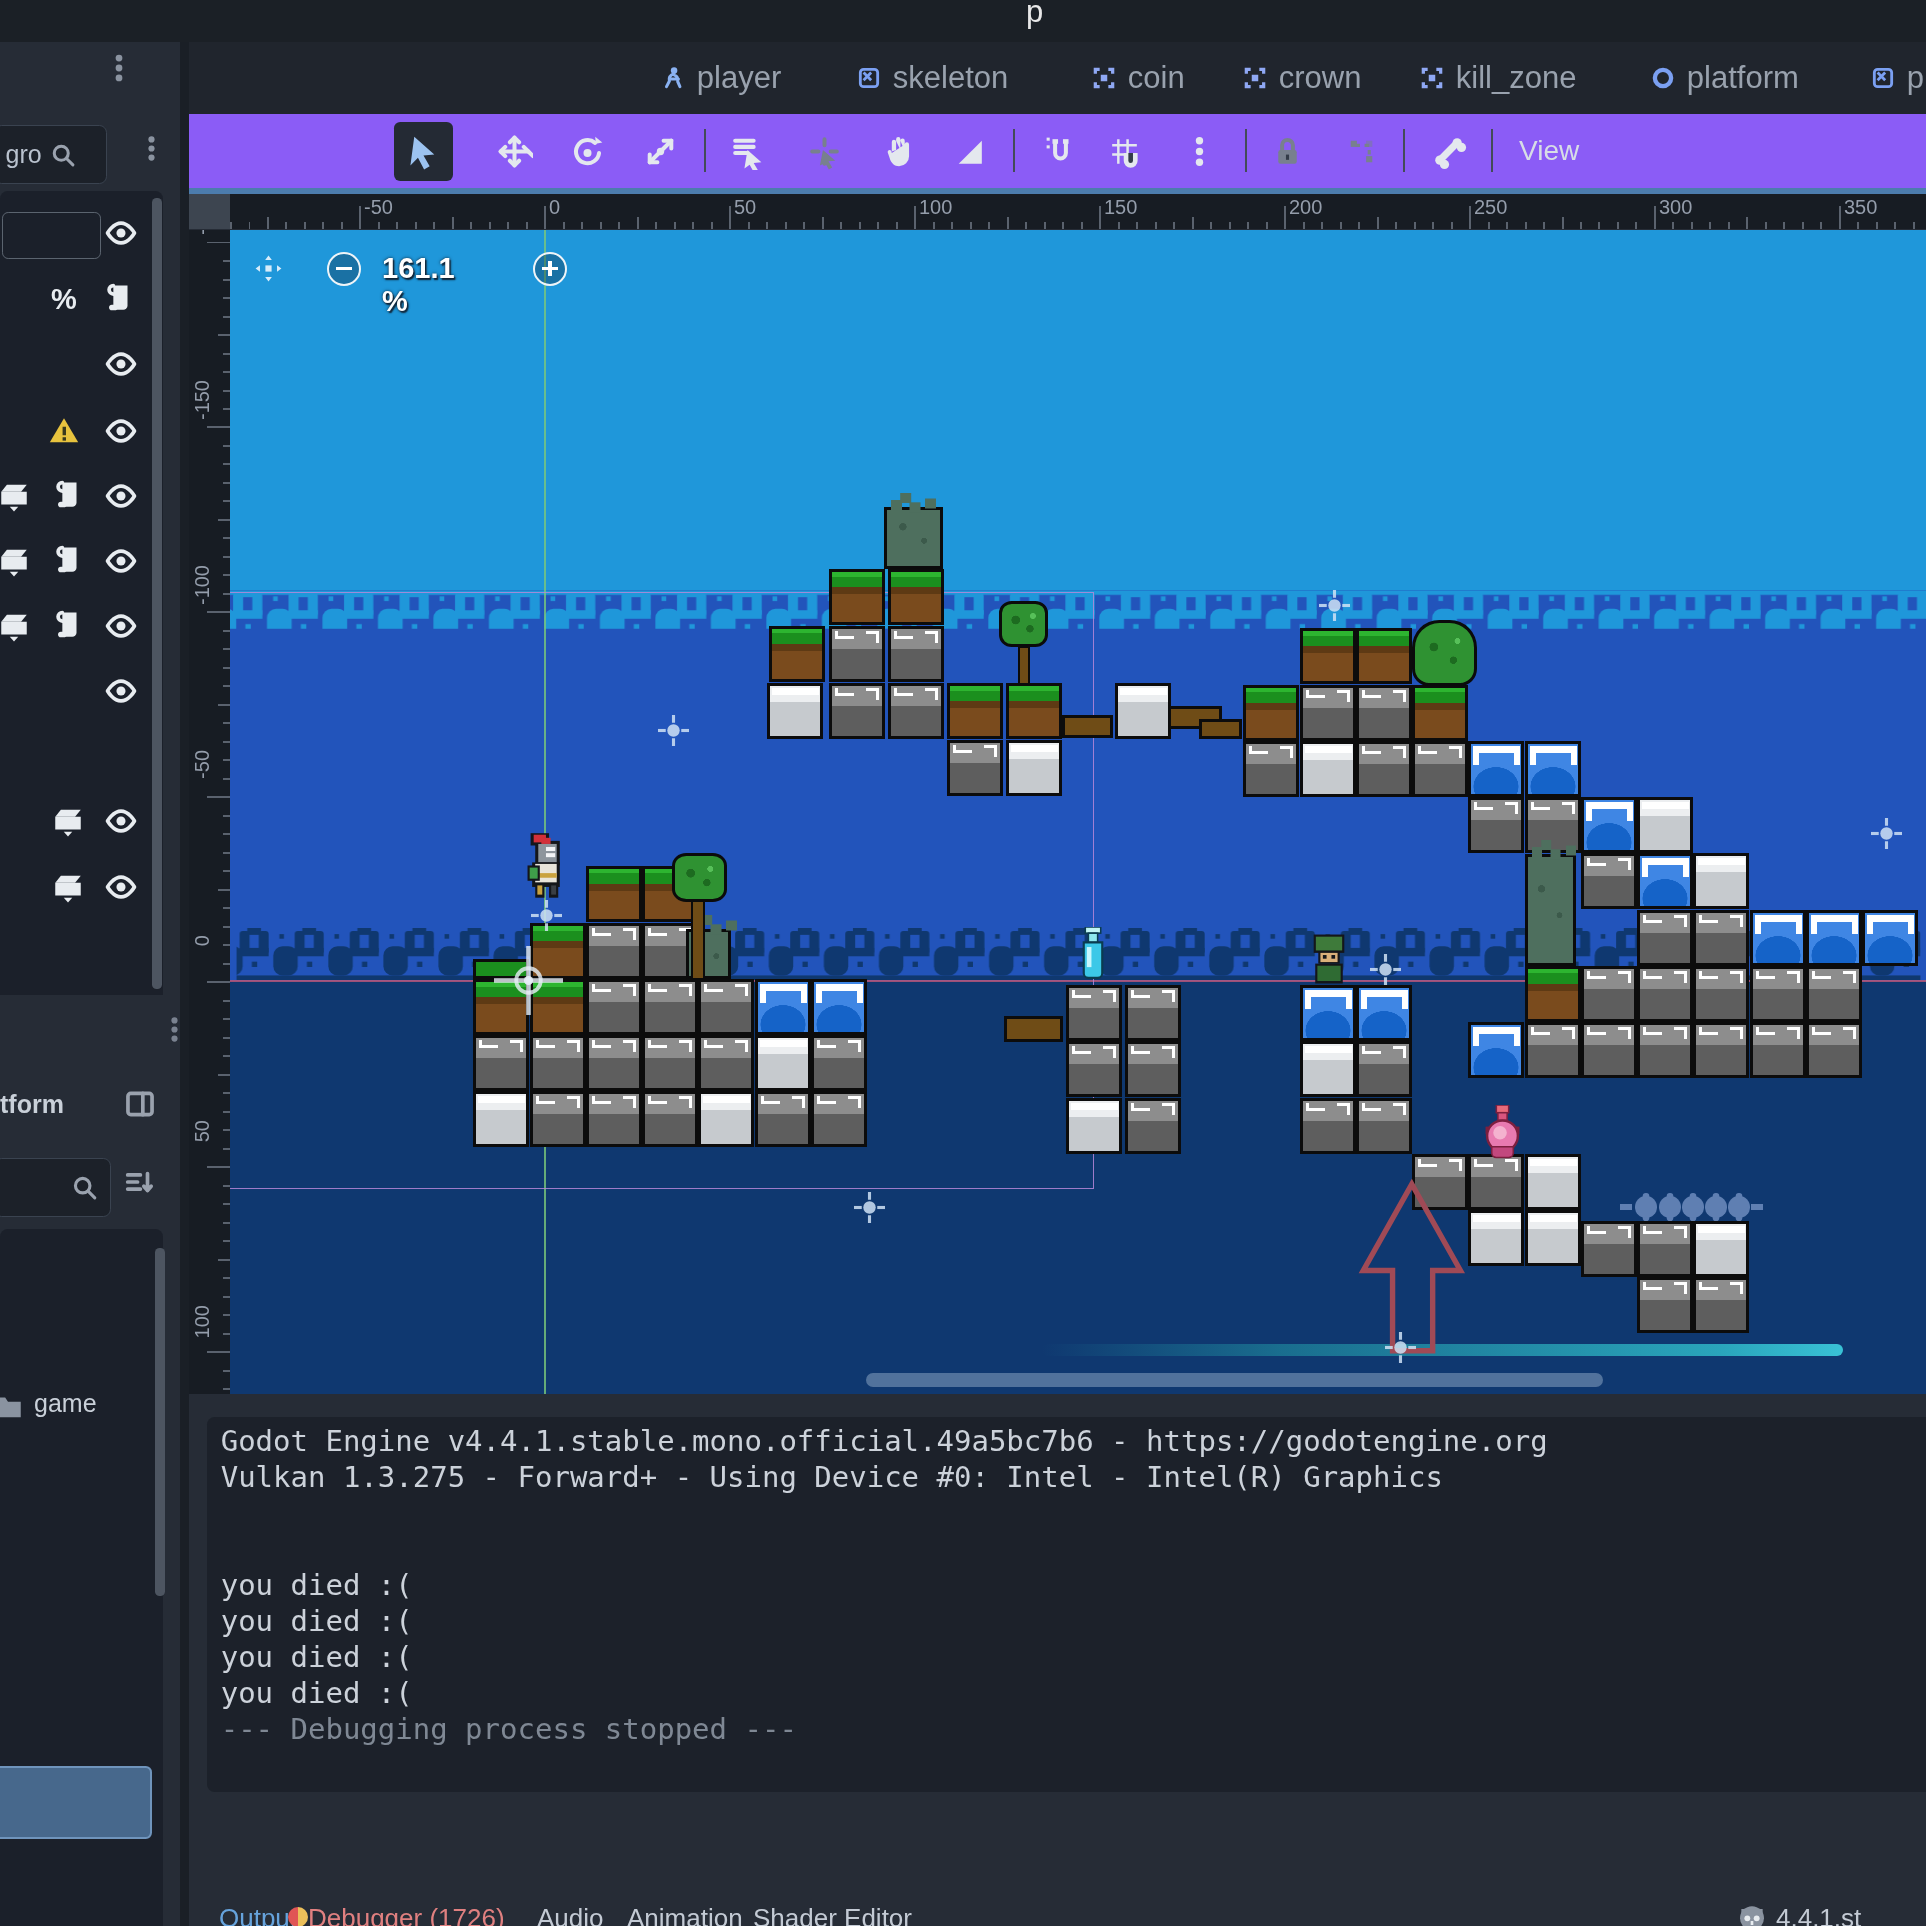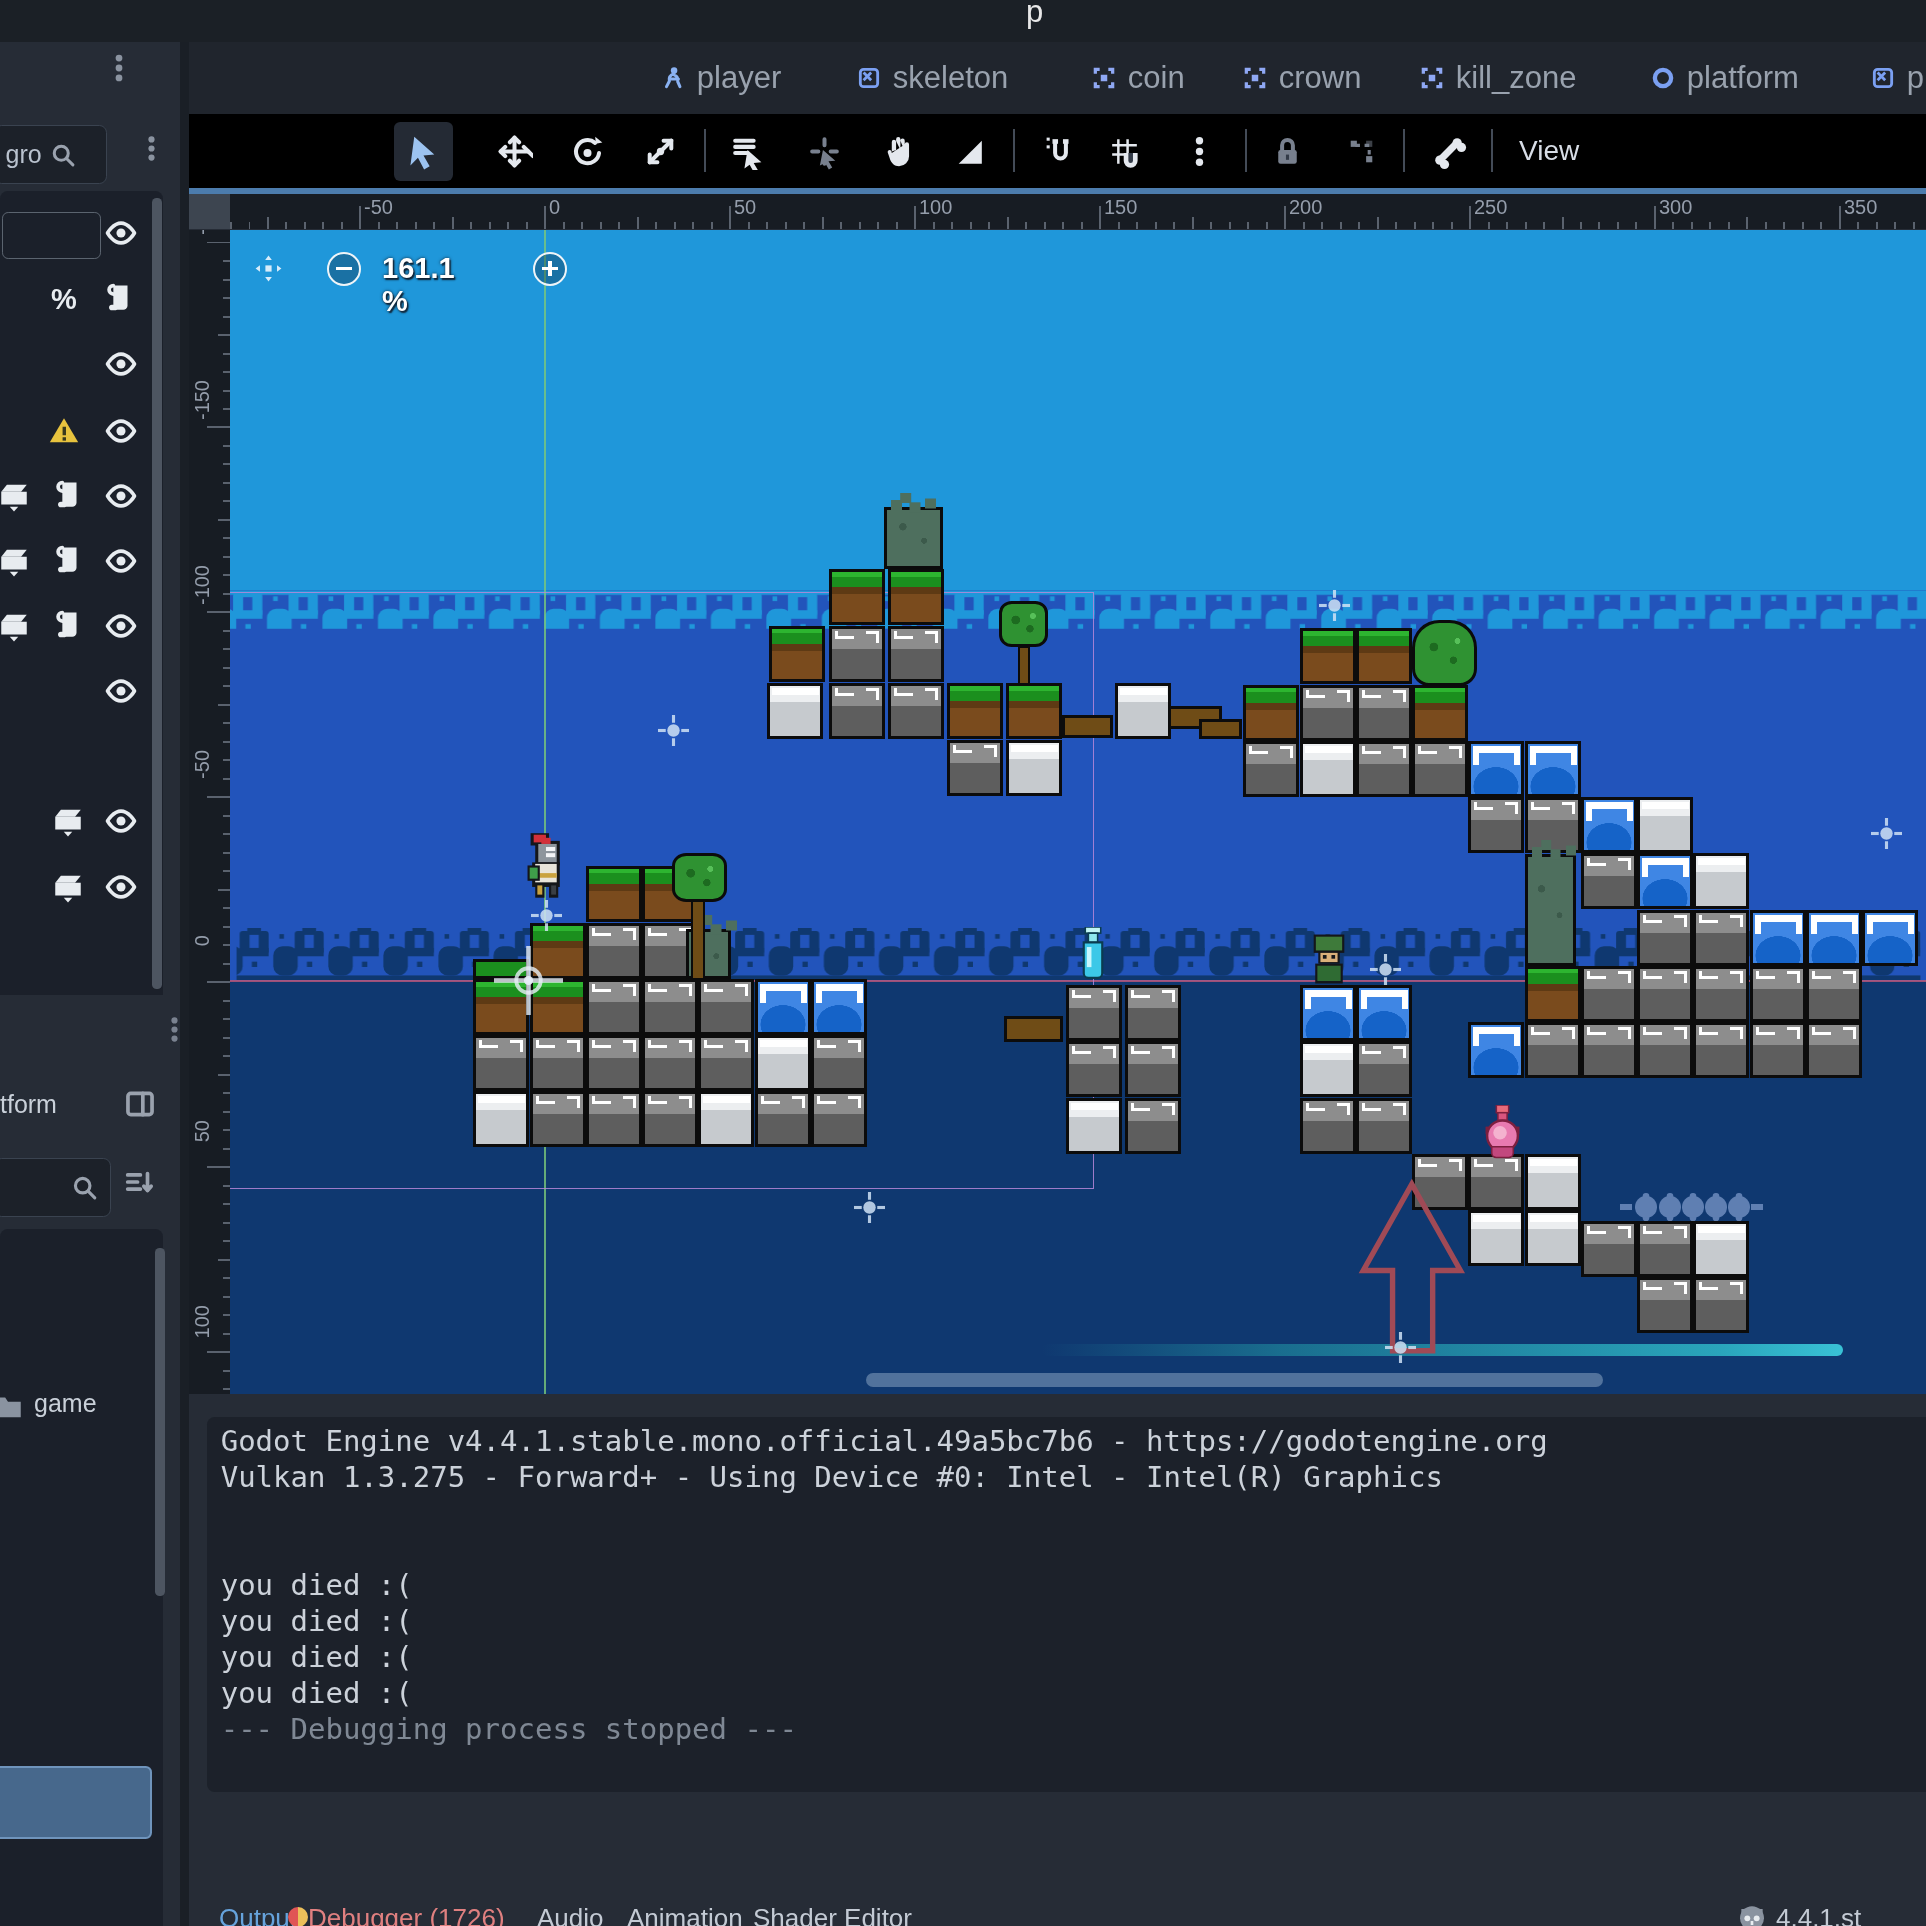--- a/index.html
+++ b/index.html
@@ -4,21 +4,21 @@
 <style>
   html,body{margin:0;padding:0;background:#1c2129;}
   #app{position:relative;width:1926px;height:1926px;overflow:hidden;background:#262c36;
        font-family:"Liberation Sans",sans-serif;-webkit-font-smoothing:antialiased;}
   .abs{position:absolute;}
   
   #topstrip{left:0;top:0;width:1926px;height:42px;background:#1b2026;overflow:hidden;color:#e8e8e8;font-size:31px;}
   #tabbar{left:189px;top:42px;width:1738px;height:72px;background:#20252d;}
   .tab{position:absolute;top:0;height:72px;display:flex;align-items:center;gap:10.8px;padding:0 20px;box-sizing:border-box;color:#99a2ae;font-size:31px;}
   .tab.active{background:#343c49;border-top:4.6px solid #6290be;border-radius:4.6px 4.6px 0 0;color:#e6e9ed;}
-  #toolbar{left:189px;top:114px;width:1738px;height:74px;background:#000000;}
+  #toolbar{left:189px;top:114px;width:1738px;height:74px;background:#8b5cf6;}
   .tbtn{position:absolute;top:7.7px;width:59px;height:59px;display:flex;align-items:center;justify-content:center;border-radius:6.2px;}
   .tbtn.pressed{background:#242a34;}
   .tsep{position:absolute;top:15.4px;width:2.3px;height:43px;background:#434b57;}
   #viewlabel{position:absolute;top:0;height:74px;display:flex;align-items:center;color:#d7dde6;font-size:28px;}
   
   #dock{left:0;top:42px;width:180px;height:1884px;background:#262c36;overflow:hidden;}
   #dock-split{left:180px;top:42px;width:9.2px;height:1884px;background:#1a1f26;}
   .panelbox{position:absolute;background:#1b202a;border-radius:7.7px 7.7px 0 0;}
   .searchbox{position:absolute;background:#1c2129;border:1.5px solid #3a4350;border-radius:7.7px;color:#b9c2ce;
              font-size:25px;display:flex;align-items:center;padding:0 10.8px;box-sizing:border-box;gap:7.7px;}
@@ -399,21 +399,21 @@
           <circle cx="12" cy="12" r="3.2" fill="#e8ecf0"></circle>
         </svg>
       </div>
       <div class="abs" style="left: 159px; top: 972px;">
         <svg width="31" height="31" viewBox="0 0 24 24" style="display:block">
           <circle cx="12" cy="5" r="2.4" fill="#7a8290"></circle>
           <circle cx="12" cy="12" r="2.4" fill="#7a8290"></circle>
           <circle cx="12" cy="19" r="2.4" fill="#7a8290"></circle>
         </svg>
       </div>
-      <div class="docktext" style="left: 0px; top: 1048px;">tform</div>
+      <div class="docktext" style="left: 0px; top: 1048px; font-weight: bold;">tform</div>
       <div class="abs" style="left: 123px; top: 1045px;">
         <svg width="34" height="34" viewBox="0 0 24 24" style="display:block">
           <rect x="3.5" y="4.5" width="17" height="15" rx="2" fill="none" stroke="#9aa2ae" stroke-width="2.6" stroke-linecap="round" stroke-linejoin="round"></rect>
           <path d="M14 4.5v15" fill="none" stroke="#9aa2ae" stroke-width="2.6" stroke-linecap="round" stroke-linejoin="round"></path>
         </svg>
       </div>
       <div class="searchbox" style="left: -6.2px; top: 1116px; width: 117px; height: 59px;">
         <span style="margin-left: auto;">
           <svg width="29" height="29" viewBox="0 0 24 24" style="display:block">
             <circle cx="10.5" cy="10.5" r="6" fill="none" stroke="#9aa2ae" stroke-width="2.6" stroke-linecap="round" stroke-linejoin="round"></circle>

